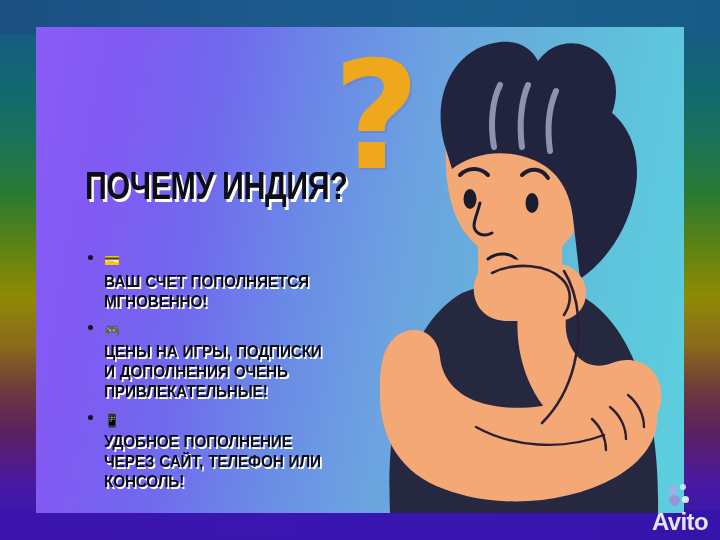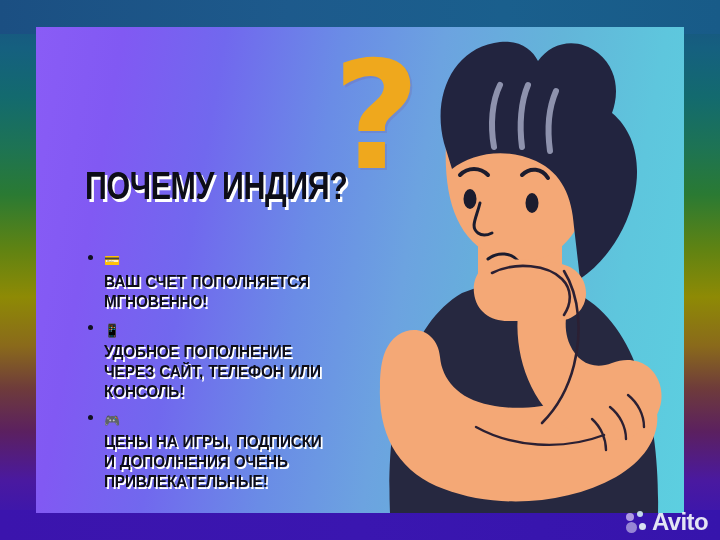--- a/index.html
+++ b/index.html
@@ -122,20 +122,21 @@
   
   #character{ position:absolute; left:330px; top:0; width:330px; height:486px; }
   #character svg{ display:block; width:100%; height:100%; }
 
   
   #avito{
     position:absolute;
     right:12px; bottom:6px;
     display:flex; align-items:center; gap:4px;
     opacity:.92;
+    flex-direction:column;
   }
   #avito .dots{ position:relative; width:22px; height:22px; }
   #avito .dots i{ position:absolute; border-radius:50%; display:block; }
   #avito .d1{ width:8px;height:8px; left:0;  top:2px;  background:#b9a6e8; }
   #avito .d2{ width:6px;height:6px; left:11px;top:0;   background:#cfe9f2; }
   #avito .d3{ width:11px;height:11px;left:0; top:11px; background:#9f8fd9; }
   #avito .d4{ width:7px;height:7px; left:13px;top:12px;background:#e8f4f8; }
   #avito .word{
     font-size:24px; font-weight:bold; color:#f2f7fb;
     letter-spacing:-0.6px; line-height:1;
@@ -212,25 +213,25 @@
 
     <div id="headline">ПОЧЕМУ ИНДИЯ?</div>
 
     <ul id="bullets">
       <li>
         <span class="dot"></span>
         <span class="btxt"><span class="bemoji">💳</span><span class="cond">ВАШ СЧЕТ ПОПОЛНЯЕТСЯ МГНОВЕННО!</span></span>
       </li>
       <li>
         <span class="dot"></span>
-        <span class="btxt"><span class="bemoji">📱</span><span class="cond">УДОБНОЕ ПОПОЛНЕНИЕ ЧЕРЕЗ САЙТ, ТЕЛЕФОН ИЛИ КОНСОЛЬ!</span></span>
+        <span class="btxt"><span class="bemoji">🎮</span><span class="cond">ЦЕНЫ НА ИГРЫ, ПОДПИСКИ И ДОПОЛНЕНИЯ ОЧЕНЬ ПРИВЛЕКАТЕЛЬНЫЕ!</span></span>
       </li>
       <li>
         <span class="dot"></span>
-        <span class="btxt"><span class="bemoji">🎮</span><span class="cond">ЦЕНЫ НА ИГРЫ, ПОДПИСКИ И ДОПОЛНЕНИЯ ОЧЕНЬ ПРИВЛЕКАТЕЛЬНЫЕ!</span></span>
+        <span class="btxt"><span class="bemoji">📱</span><span class="cond">УДОБНОЕ ПОПОЛНЕНИЕ ЧЕРЕЗ САЙТ, ТЕЛЕФОН ИЛИ КОНСОЛЬ!</span></span>
       </li>
     </ul>
 
   </div>
 
   <div id="avito">
     <span class="dots">
       <i class="d1"></i>
         <i class="d2"></i>
         <i class="d3"></i>

